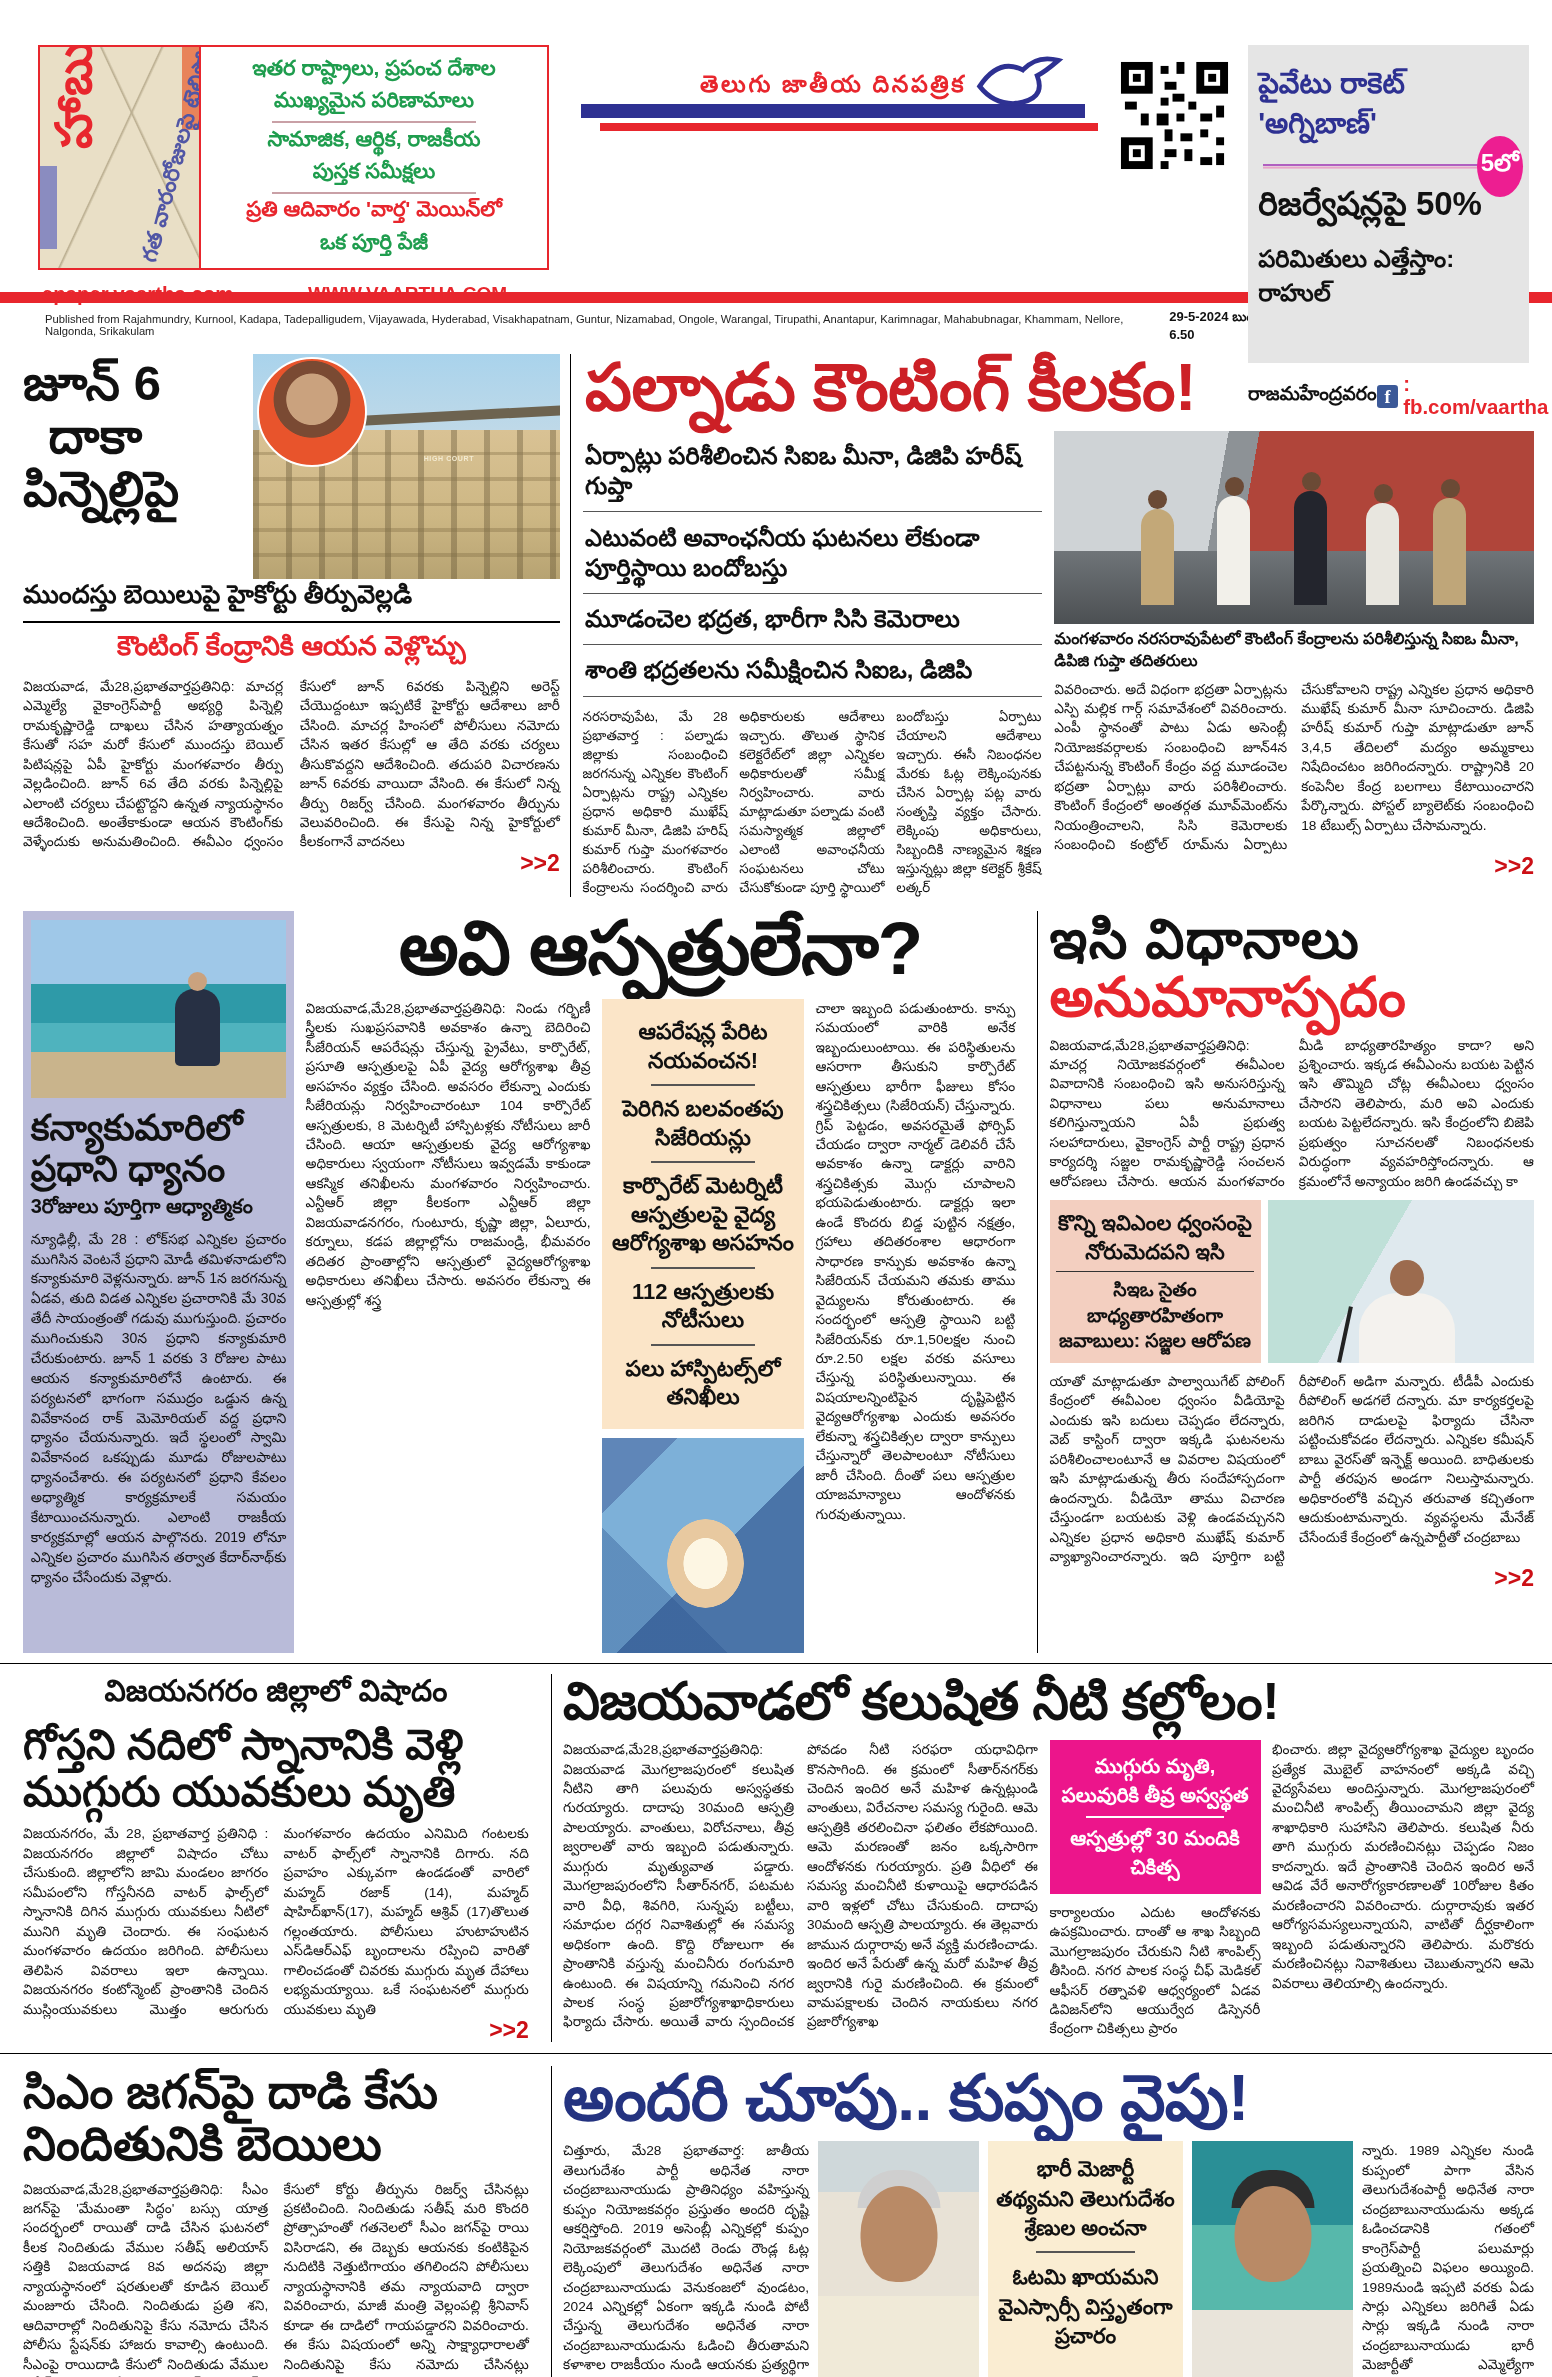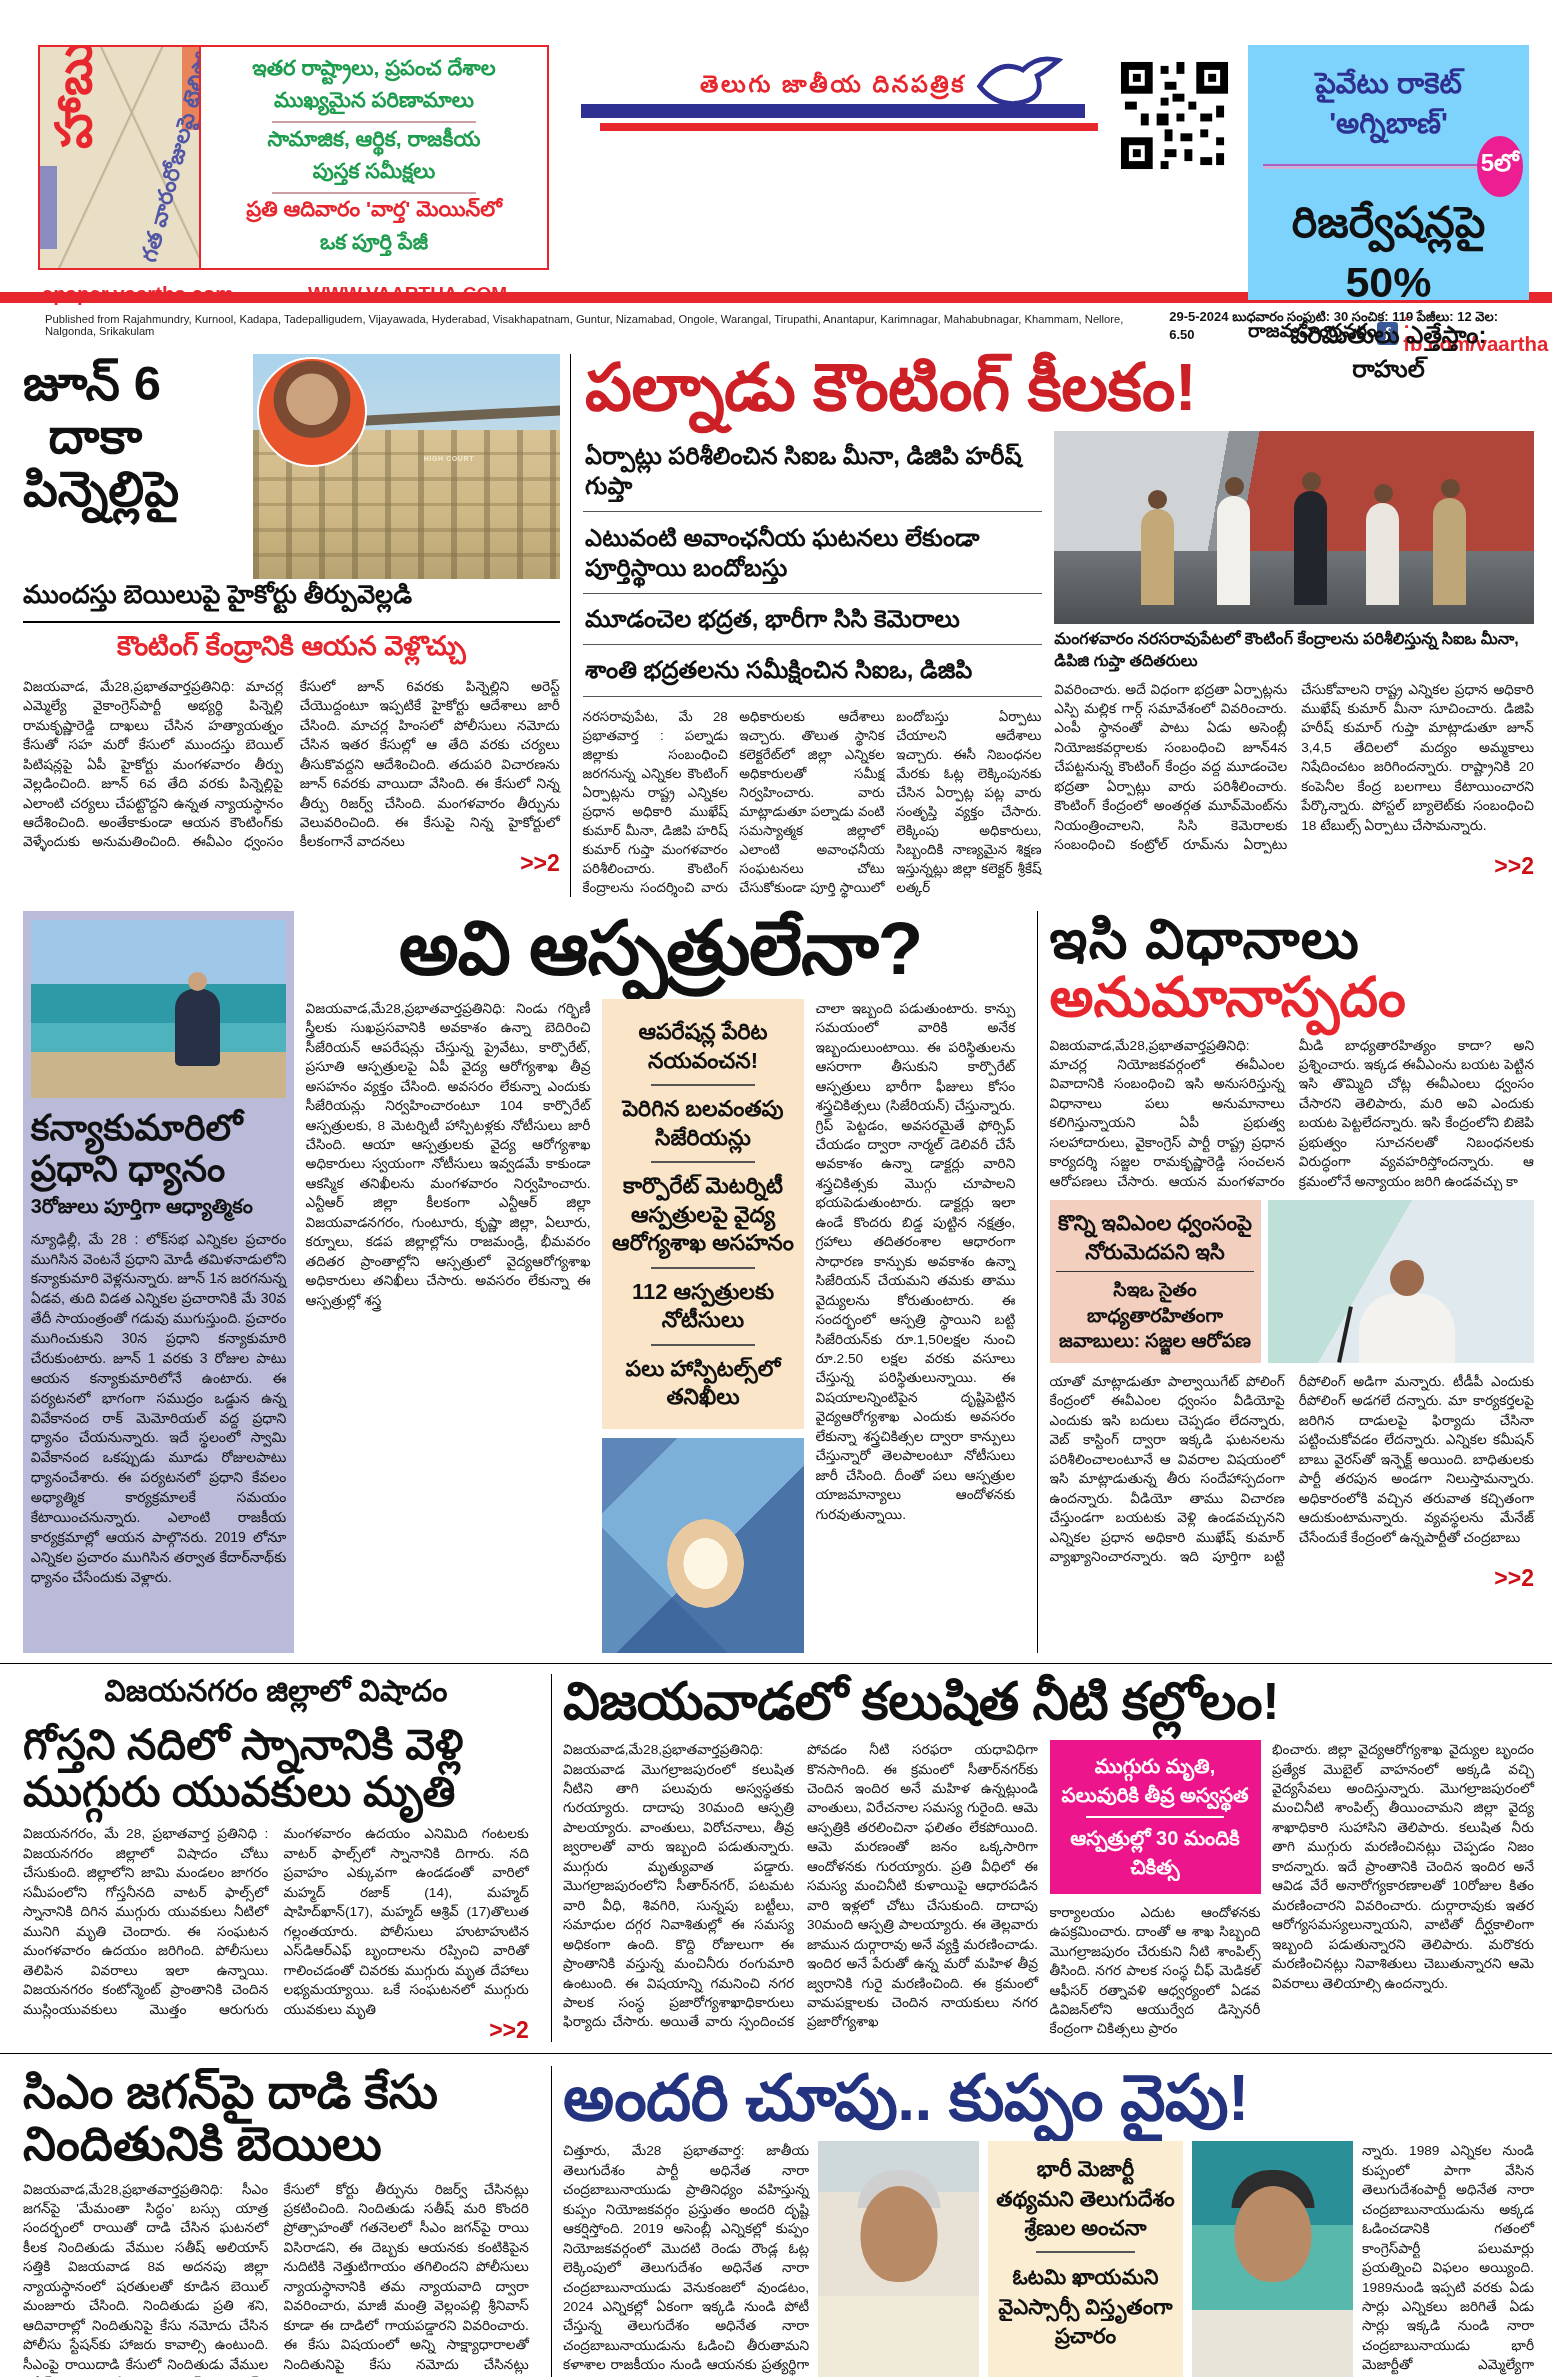--- a/index.html
+++ b/index.html
@@ -33,27 +33,27 @@
   .tagline { color:#e8262d; font-size:23.6px; font-weight:800; margin-top:25.5px; letter-spacing:2.6px; }
   .logo-word { color:#2e3192; font-size:144px; font-weight:800; line-height:.92; font-family:"DejaVu Serif", serif; }
   .dove { position:absolute; top:6.4px; right:38px; width:96px; height:61px; }
   .logo-stripe-b { height:14px; background:#2e3192; margin:1.3px 19px 0; }
   .logo-stripe-r { height:8.3px; background:#e8262d; margin:5.1px 6.4px 0 38px; }
 
   .m-qr { width:118px; padding-top:12.8px; }
   .qr { width:115px; height:115px; background:#fff; }
 
   .m-right { width:281px; }
-  .promo-right { background:#7dd3fc; height:255px; text-align:center; position:relative; padding:22px 10.2px 0; }
+  .promo-right { background:#e5e5e5; height:318px; text-align:left; position:relative; padding:22px 10.2px 0; }
   .pr1 { color:#2e3192; font-size:29px; font-weight:800; }
   .pr2 { color:#111; font-size:29px; font-weight:800; margin-top:16.6px; }
   .pr-div { height:2.6px; background:linear-gradient(#b05fc0,#b05fc0); margin:16.6px 5.1px 0; box-shadow:0 2.6px 0 #e8a5c8; position:relative; }
   .pr-badge { position:absolute; right:-9px; top:-28px; width:46px; height:61px; background:#ed1e91; border-radius:50%;
       color:#fff; font-size:24px; font-weight:800; display:flex; align-items:center; justify-content:center; }
-  .pr3 { color:#111; font-size:43px; font-weight:800; margin-top:32px; }
+  .pr3 { color:#111; font-size:33px; font-weight:800; margin-top:19px; }
   .pr4 { color:#111; font-size:24px; font-weight:800; margin-top:14px; }
   .m-right-bottom { display:flex; justify-content:space-between; align-items:center; margin-top:10.2px; }
   .edition { font-size:19px; font-weight:800; }
   .fbwrap { display:flex; align-items:center; gap:5.1px; }
   .fb-icon { width:23px; height:23px; background:#3b5998; color:#fff; font-weight:800; font-size:18px; display:flex; align-items:flex-end; justify-content:center; border-radius:3.2px; font-family:"Liberation Serif", serif;}
   .fb-text { color:#e8262d; font-size:20.4px; font-weight:800; }
 
   .redbar { height:11px; background:#e8262d; margin-top:2.6px; }
   .pubrow { display:flex; justify-content:space-between; align-items:center; padding:6.4px 45px 2.6px 45px; }
   .published { font-size:11.2px; color:#222; }

